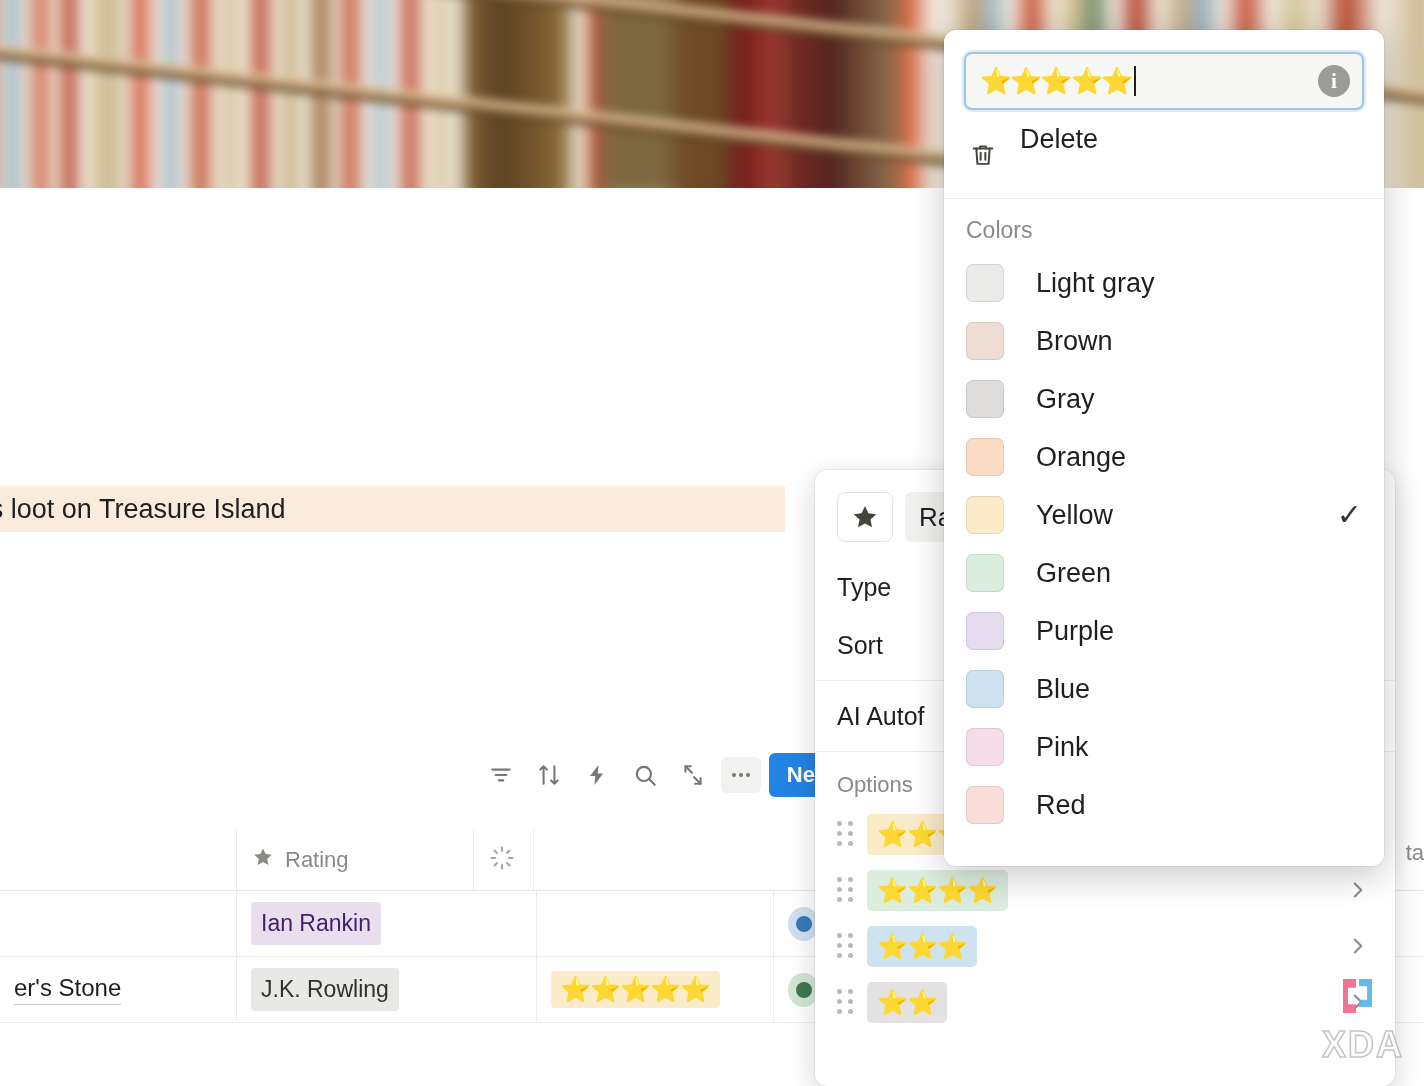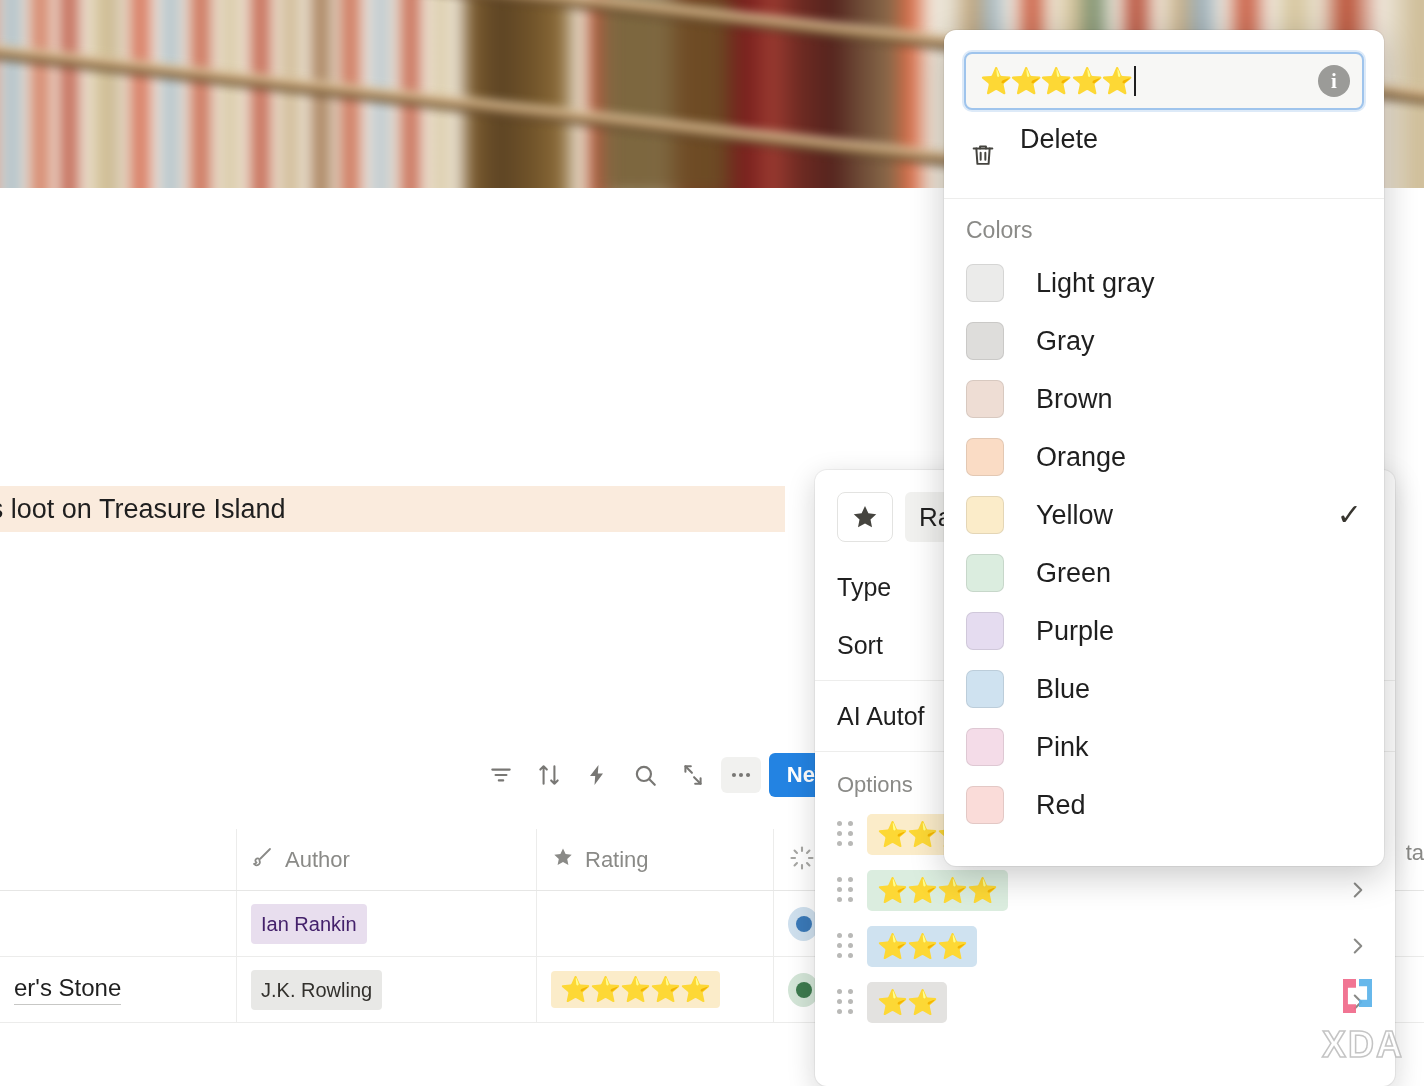--- a/index.html
+++ b/index.html
@@ -170,21 +170,21 @@
   .title-link {
     font-size: 24px;
     color: #1f1f1f;
     border-bottom: 1px solid #c7c7c5;
     padding-bottom: 2px;
   }
   .tag {
     display: inline-flex; align-items: center;
     border-radius: 4px;
     padding: 9px 10px;
-    font-size: 20px;
+    font-size: 23px;
     line-height: 1.1;
   }
   .tag.purple { background: #e8deee; color: #44216b; }
   .tag.gray   { background: #e8e8e6; color: #32302c; }
   .tag.yellow-stars { background: #fbecc9; padding: 5px 9px; font-size: 25px; letter-spacing: -1px; }
   .status-dot {
     width: 34px; height: 34px; border-radius: 50%;
     display: flex; align-items: center; justify-content: center;
   }
   .status-dot.blue  { background: #cfe0ee; }
@@ -452,31 +452,20 @@
             <circle cx="18.5" cy="12" r="1.9"></circle>
         </svg>
       </div>
       <button class="btn-new">New</button>
     </div>
 
     <div class="db-table">
 
       <div class="db-row header">
         <div class="db-cell c-title"></div>
-        <div class="db-cell c-author">
-          <span class="col-head">
-            <span>
-              <svg width="24" height="24" viewBox="0 0 24 24" fill="none" stroke="#8a8a87" stroke-width="1.8" stroke-linecap="round" stroke-linejoin="round">
-                <path d="M19 4 9.5 13.5"></path>
-                  <path d="M8.5 14.5a2.2 2.2 0 1 0-3 3c-.6 1-1.6 1.4-2.5 1.5 1.2 1.3 3 1.6 4.4.8 1.4-.8 1.9-2.6 1.1-4z"></path>
-              </svg>
-            </span>
-            <span>Author</span>
-          </span>
-        </div>
         <div class="db-cell c-rating">
           <span class="col-head">
             <span>
               <svg width="24" height="24" viewBox="0 0 24 24" fill="#8a8a87">
                 <path d="M12 3.5l2.6 5.6 6.1.7-4.5 4.2 1.2 6-5.4-3-5.4 3 1.2-6L3.3 9.8l6.1-.7z"></path>
               </svg>
             </span>
             <span>Rating</span>
           </span>
         </div>
@@ -660,26 +649,26 @@
 
     <div class="cm-divider"></div>
 
     <div class="cm-section-label">Colors</div>
 
     <div class="color-row">
       <span class="swatch" style="background:#ebebea"></span>
       <span>Light gray</span>
     </div>
     <div class="color-row">
+      <span class="swatch" style="background:#eeddd4"></span>
+      <span>Brown</span>
+    </div>
+    <div class="color-row">
       <span class="swatch" style="background:#dedddb"></span>
       <span>Gray</span>
-    </div>
-    <div class="color-row">
-      <span class="swatch" style="background:#eeddd4"></span>
-      <span>Brown</span>
     </div>
     <div class="color-row">
       <span class="swatch" style="background:#fadcc5"></span>
       <span>Orange</span>
     </div>
     <div class="color-row">
       <span class="swatch" style="background:#fbecc9"></span>
       <span>Yellow</span>
       <span class="check">✓</span>
     </div>

